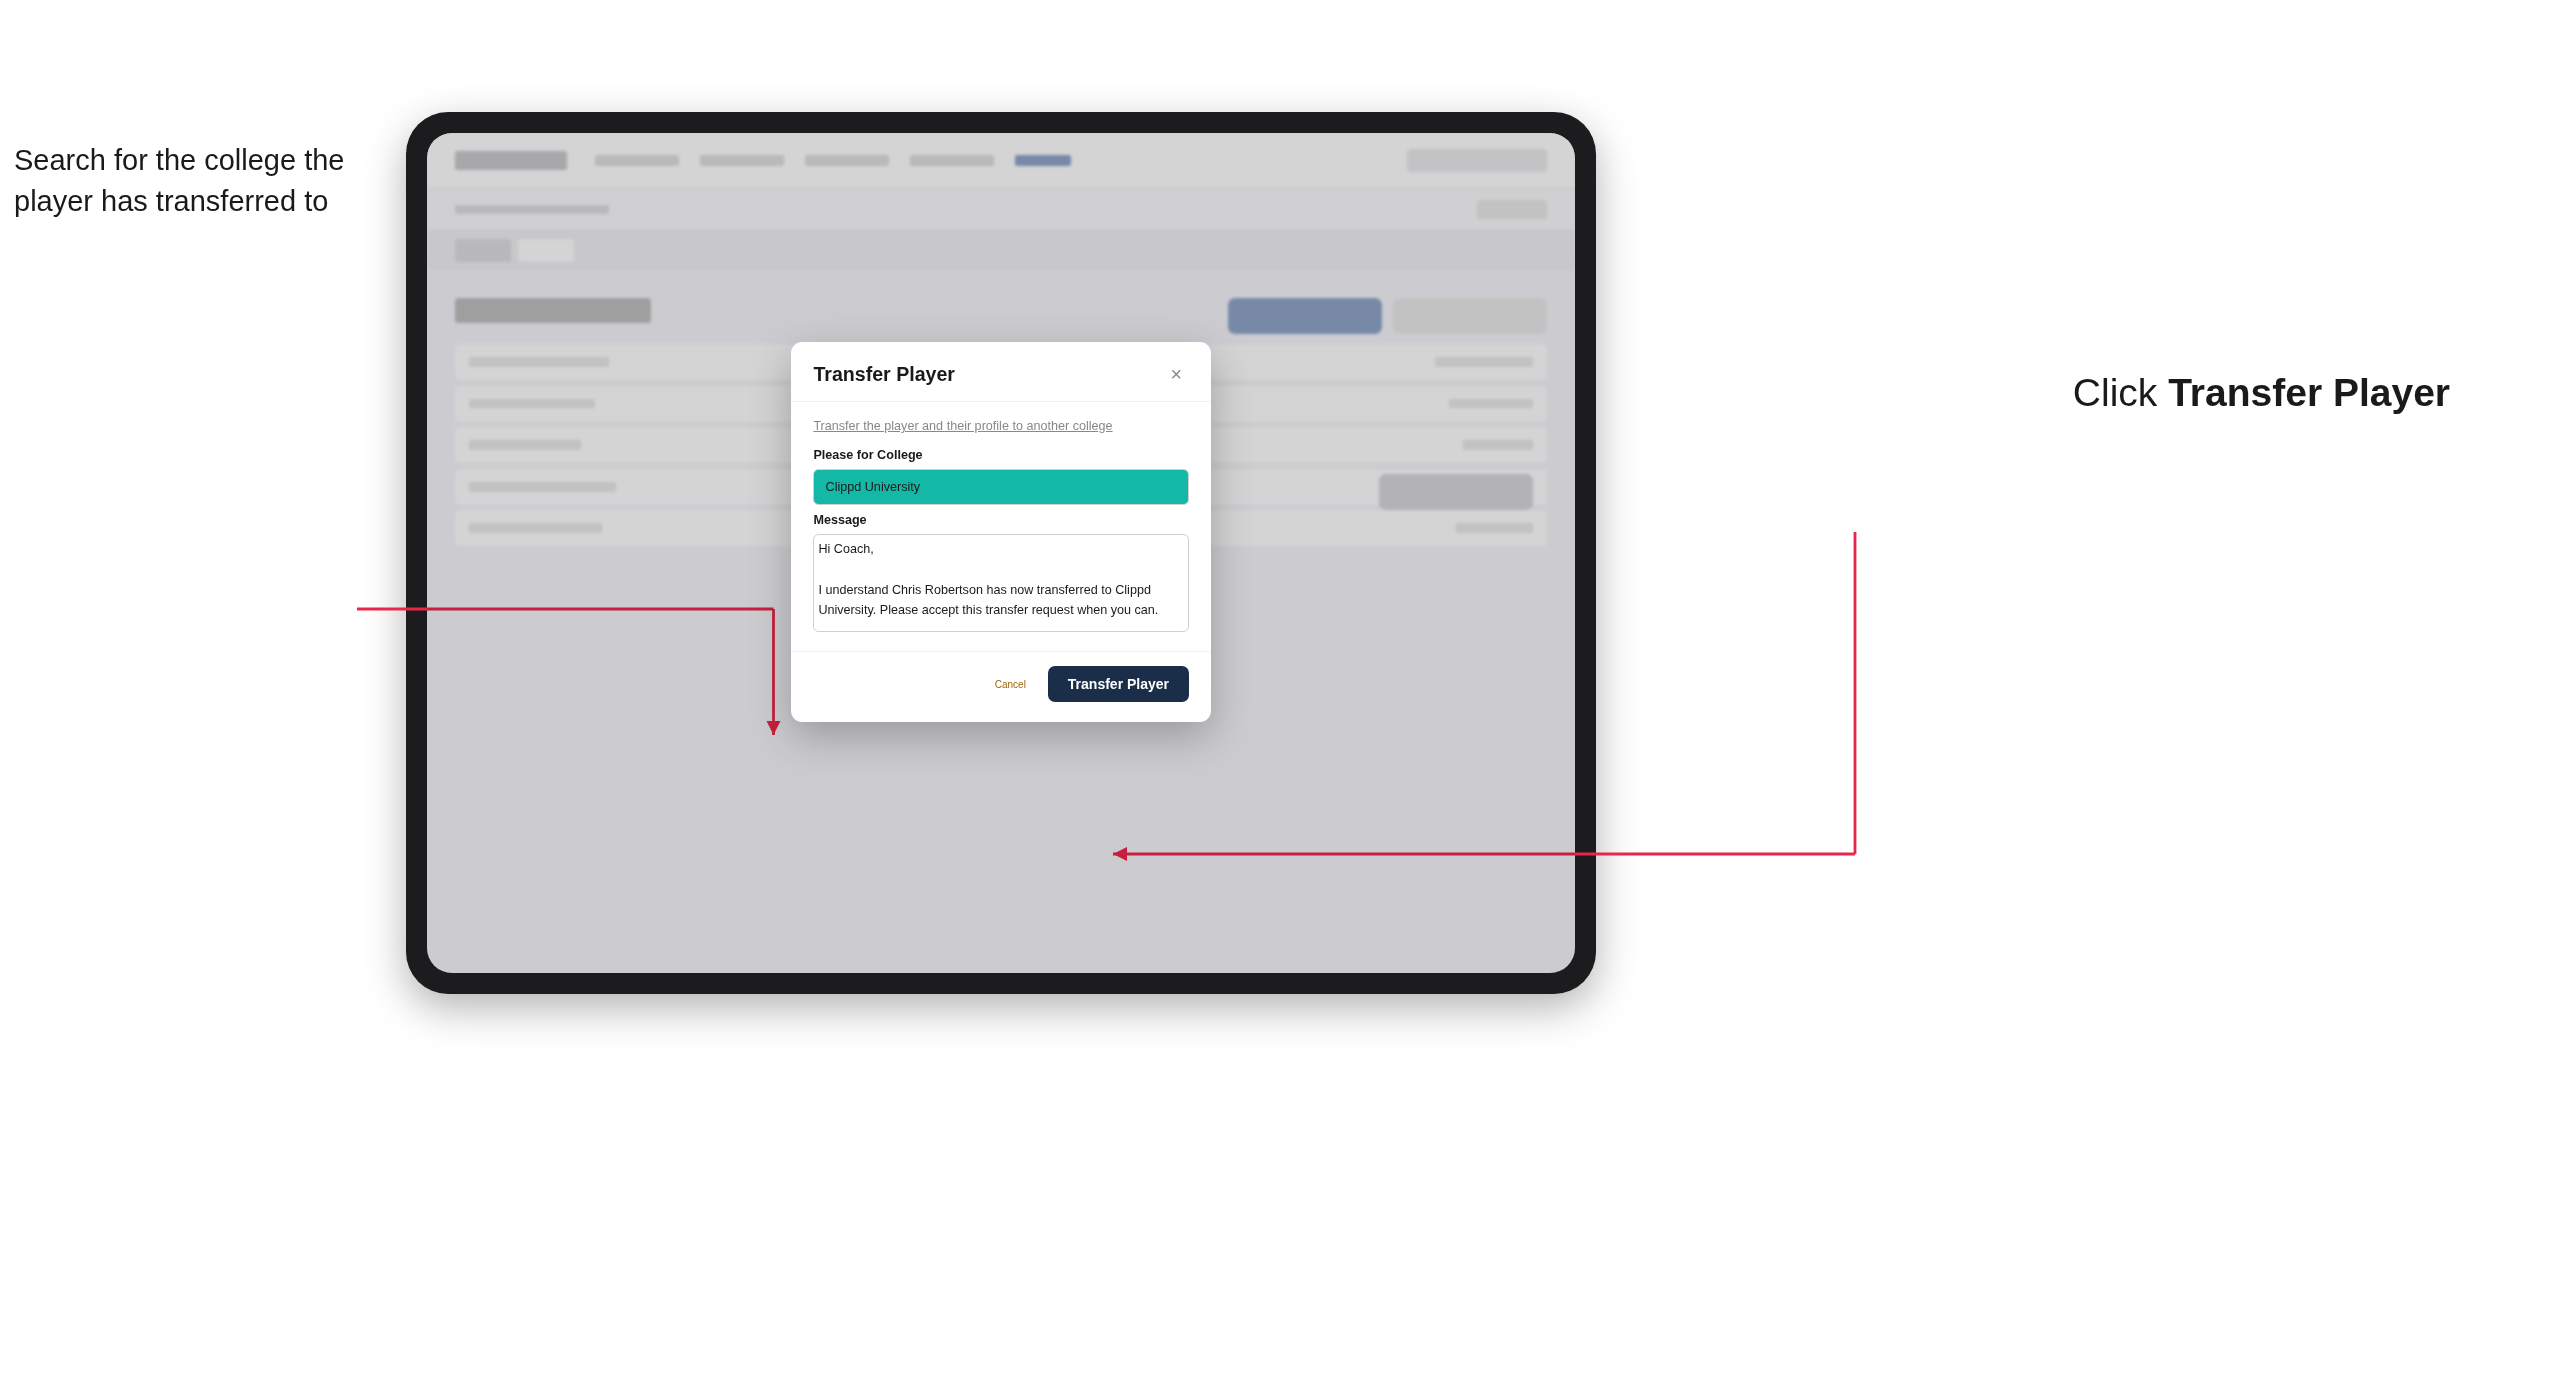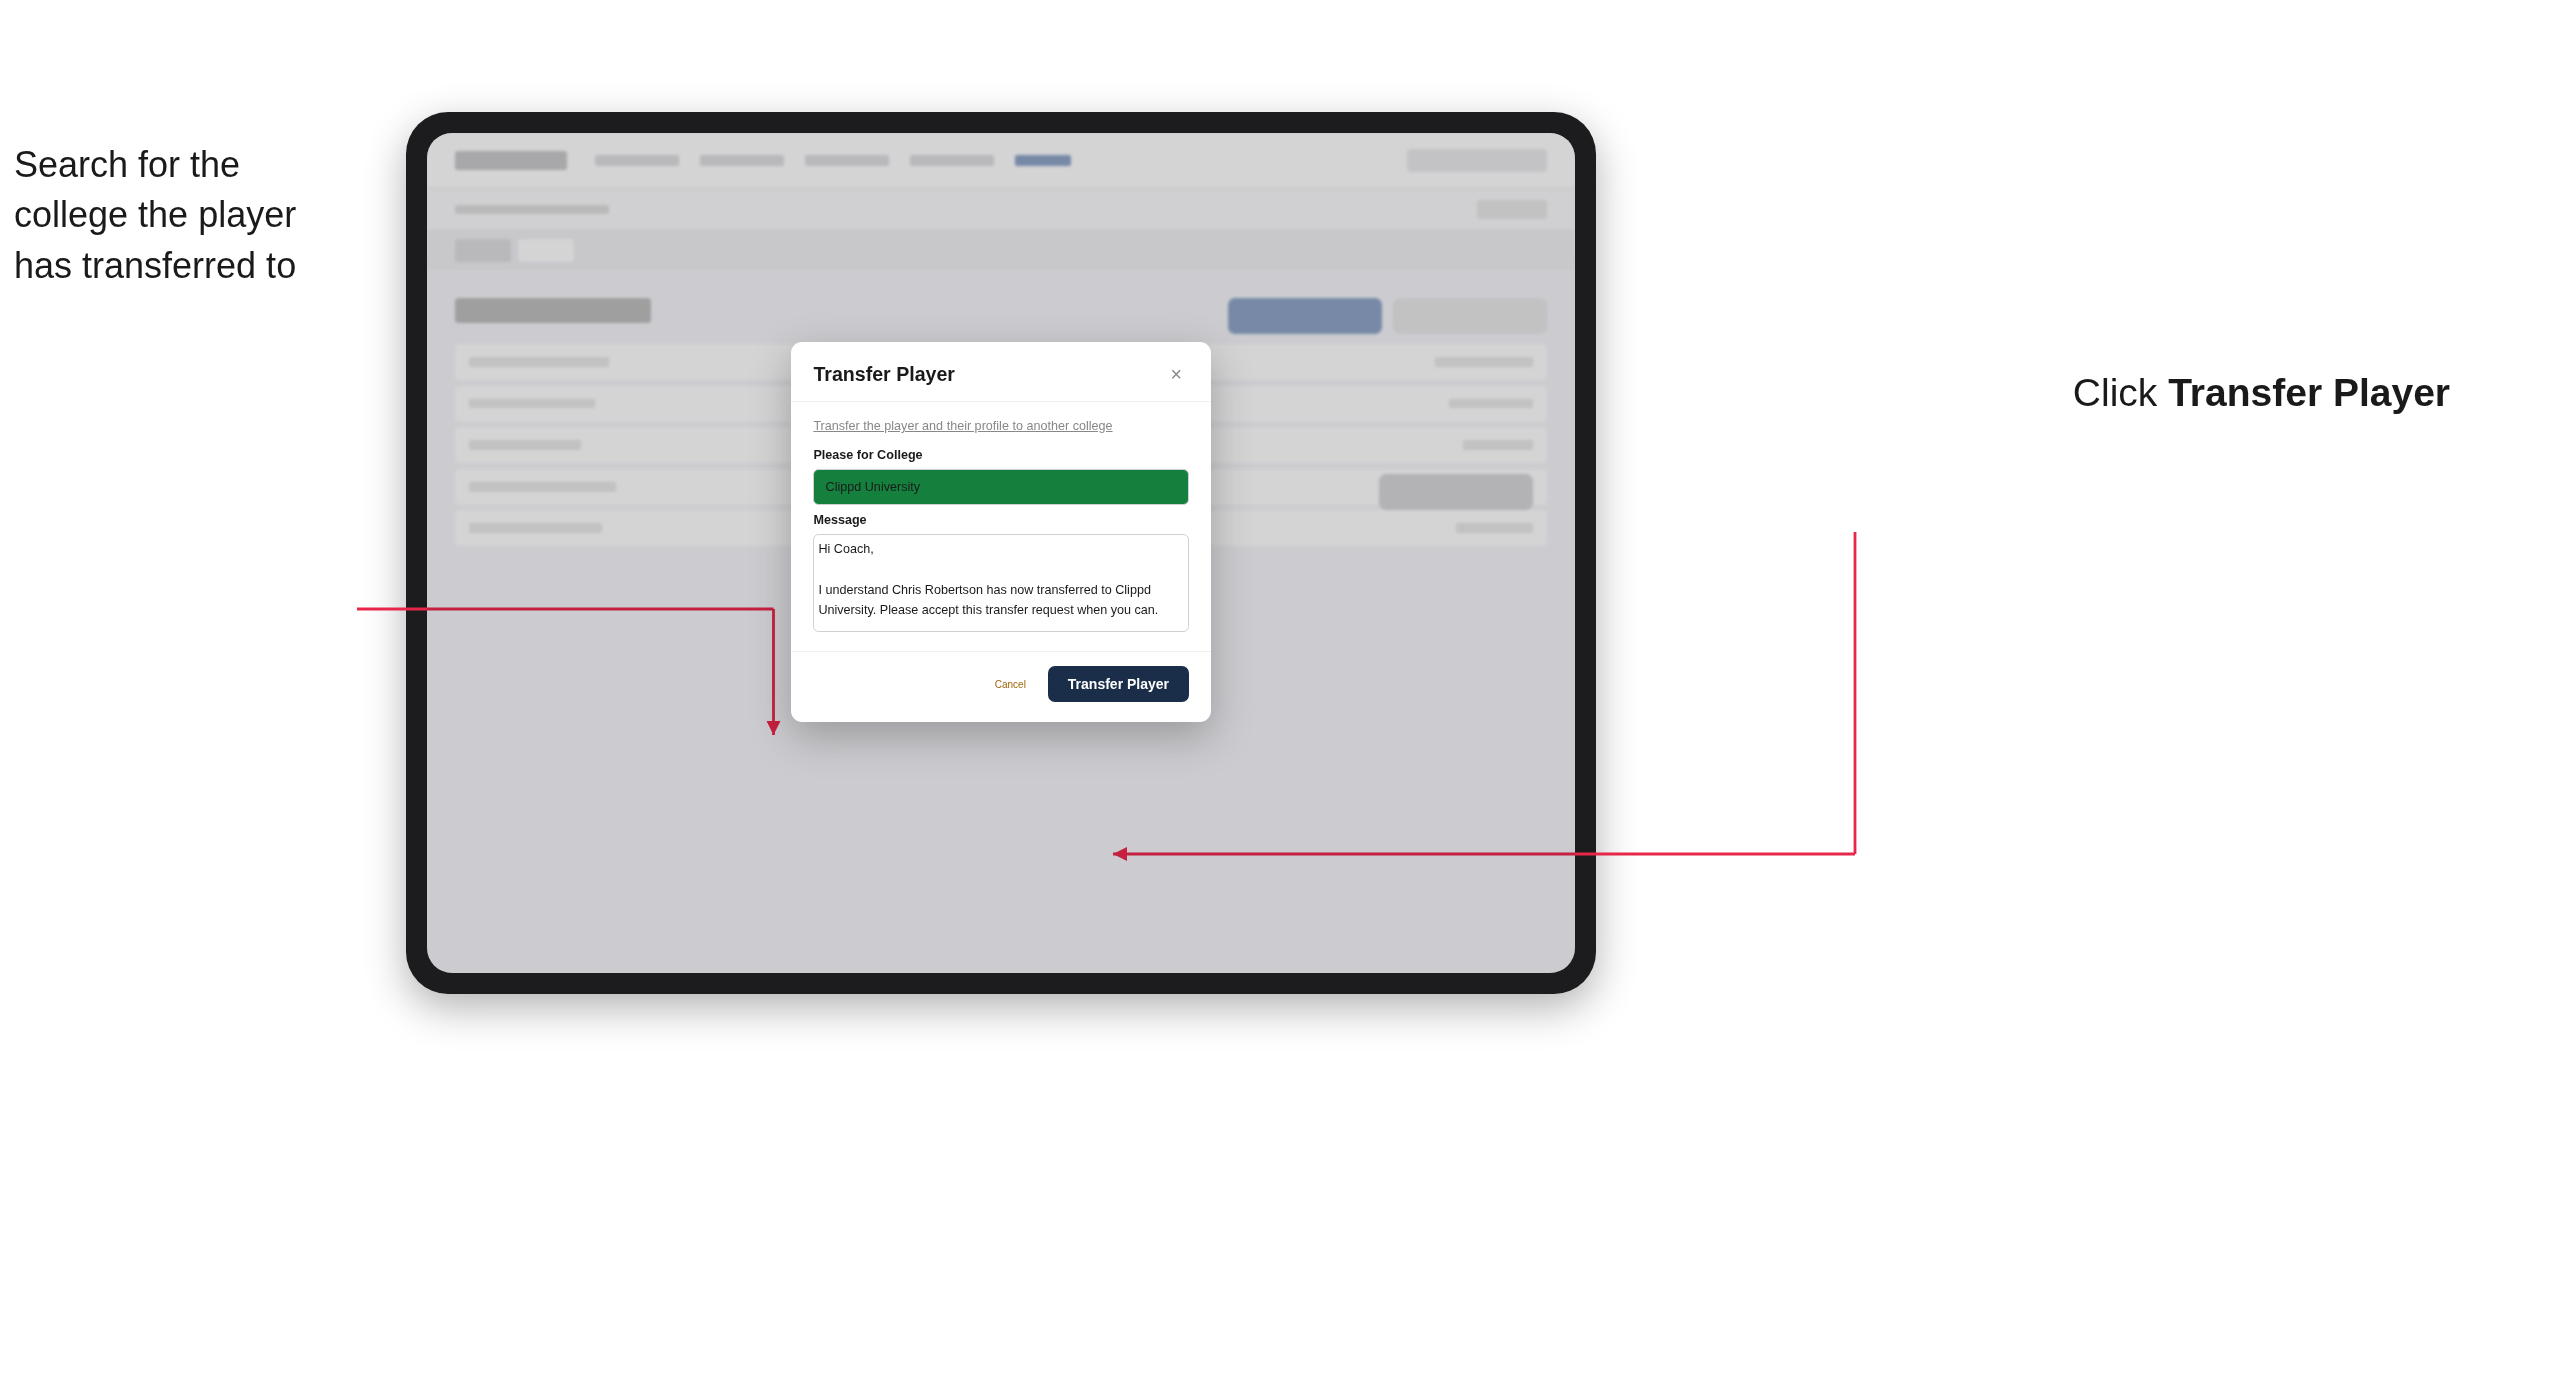--- a/index.html
+++ b/index.html
@@ -13,21 +13,21 @@
     }
 
     
     .annotation-left {
       position: absolute;
       left: 14px;
       top: 140px;
       width: 350px;
     }
     .annotation-text {
-      font-size: 36px;
+      font-size: 29px;
       line-height: 1.4;
       color: #1a1a1a;
       margin-bottom: 42px;
     }
 
     
     .annotation-right {
       position: absolute;
       right: 126px;
       top: 371px;
@@ -278,21 +278,21 @@
 
     .form-input {
       width: 100%;
       height: 36px;
       border: 1px solid #d0d0d0;
       border-radius: 5.6px;
       padding: 0 11.2px;
       font-size: 12.6px;
       color: #1a1a1a;
       margin-bottom: 8px;
-      background: #15803d;
+      background: #14b8a6;
     }
 
     .form-textarea {
       width: 100%;
       height: 98px;
       border: 1px solid #d0d0d0;
       border-radius: 5.6px;
       padding: 4px;
       font-size: 12.6px;
       color: #1a1a1a;

